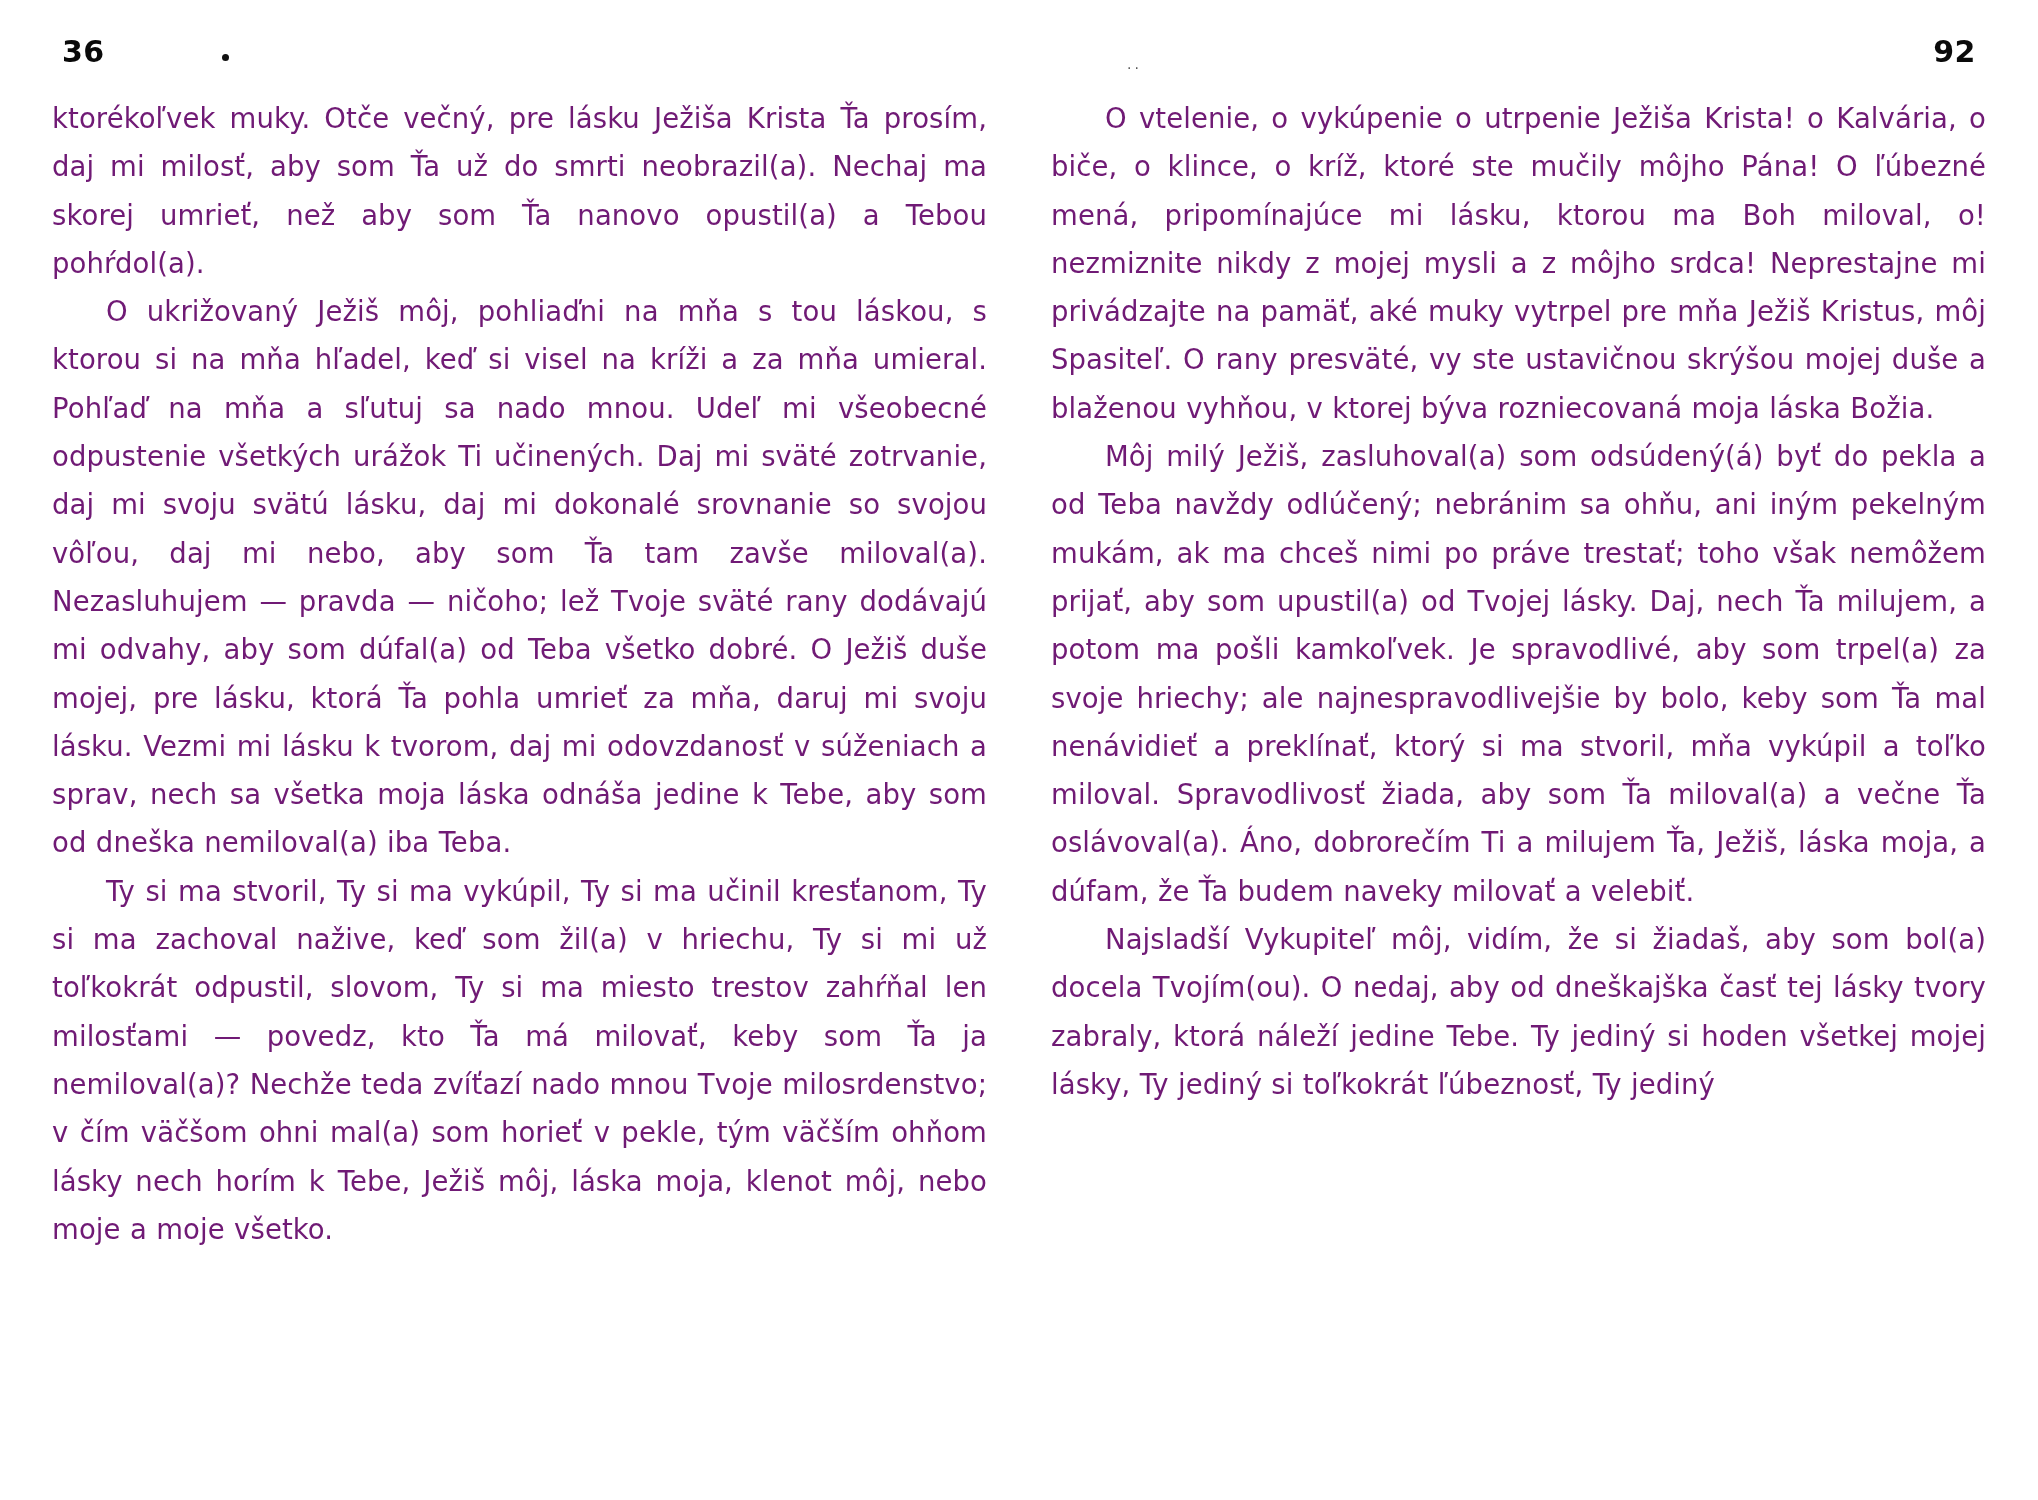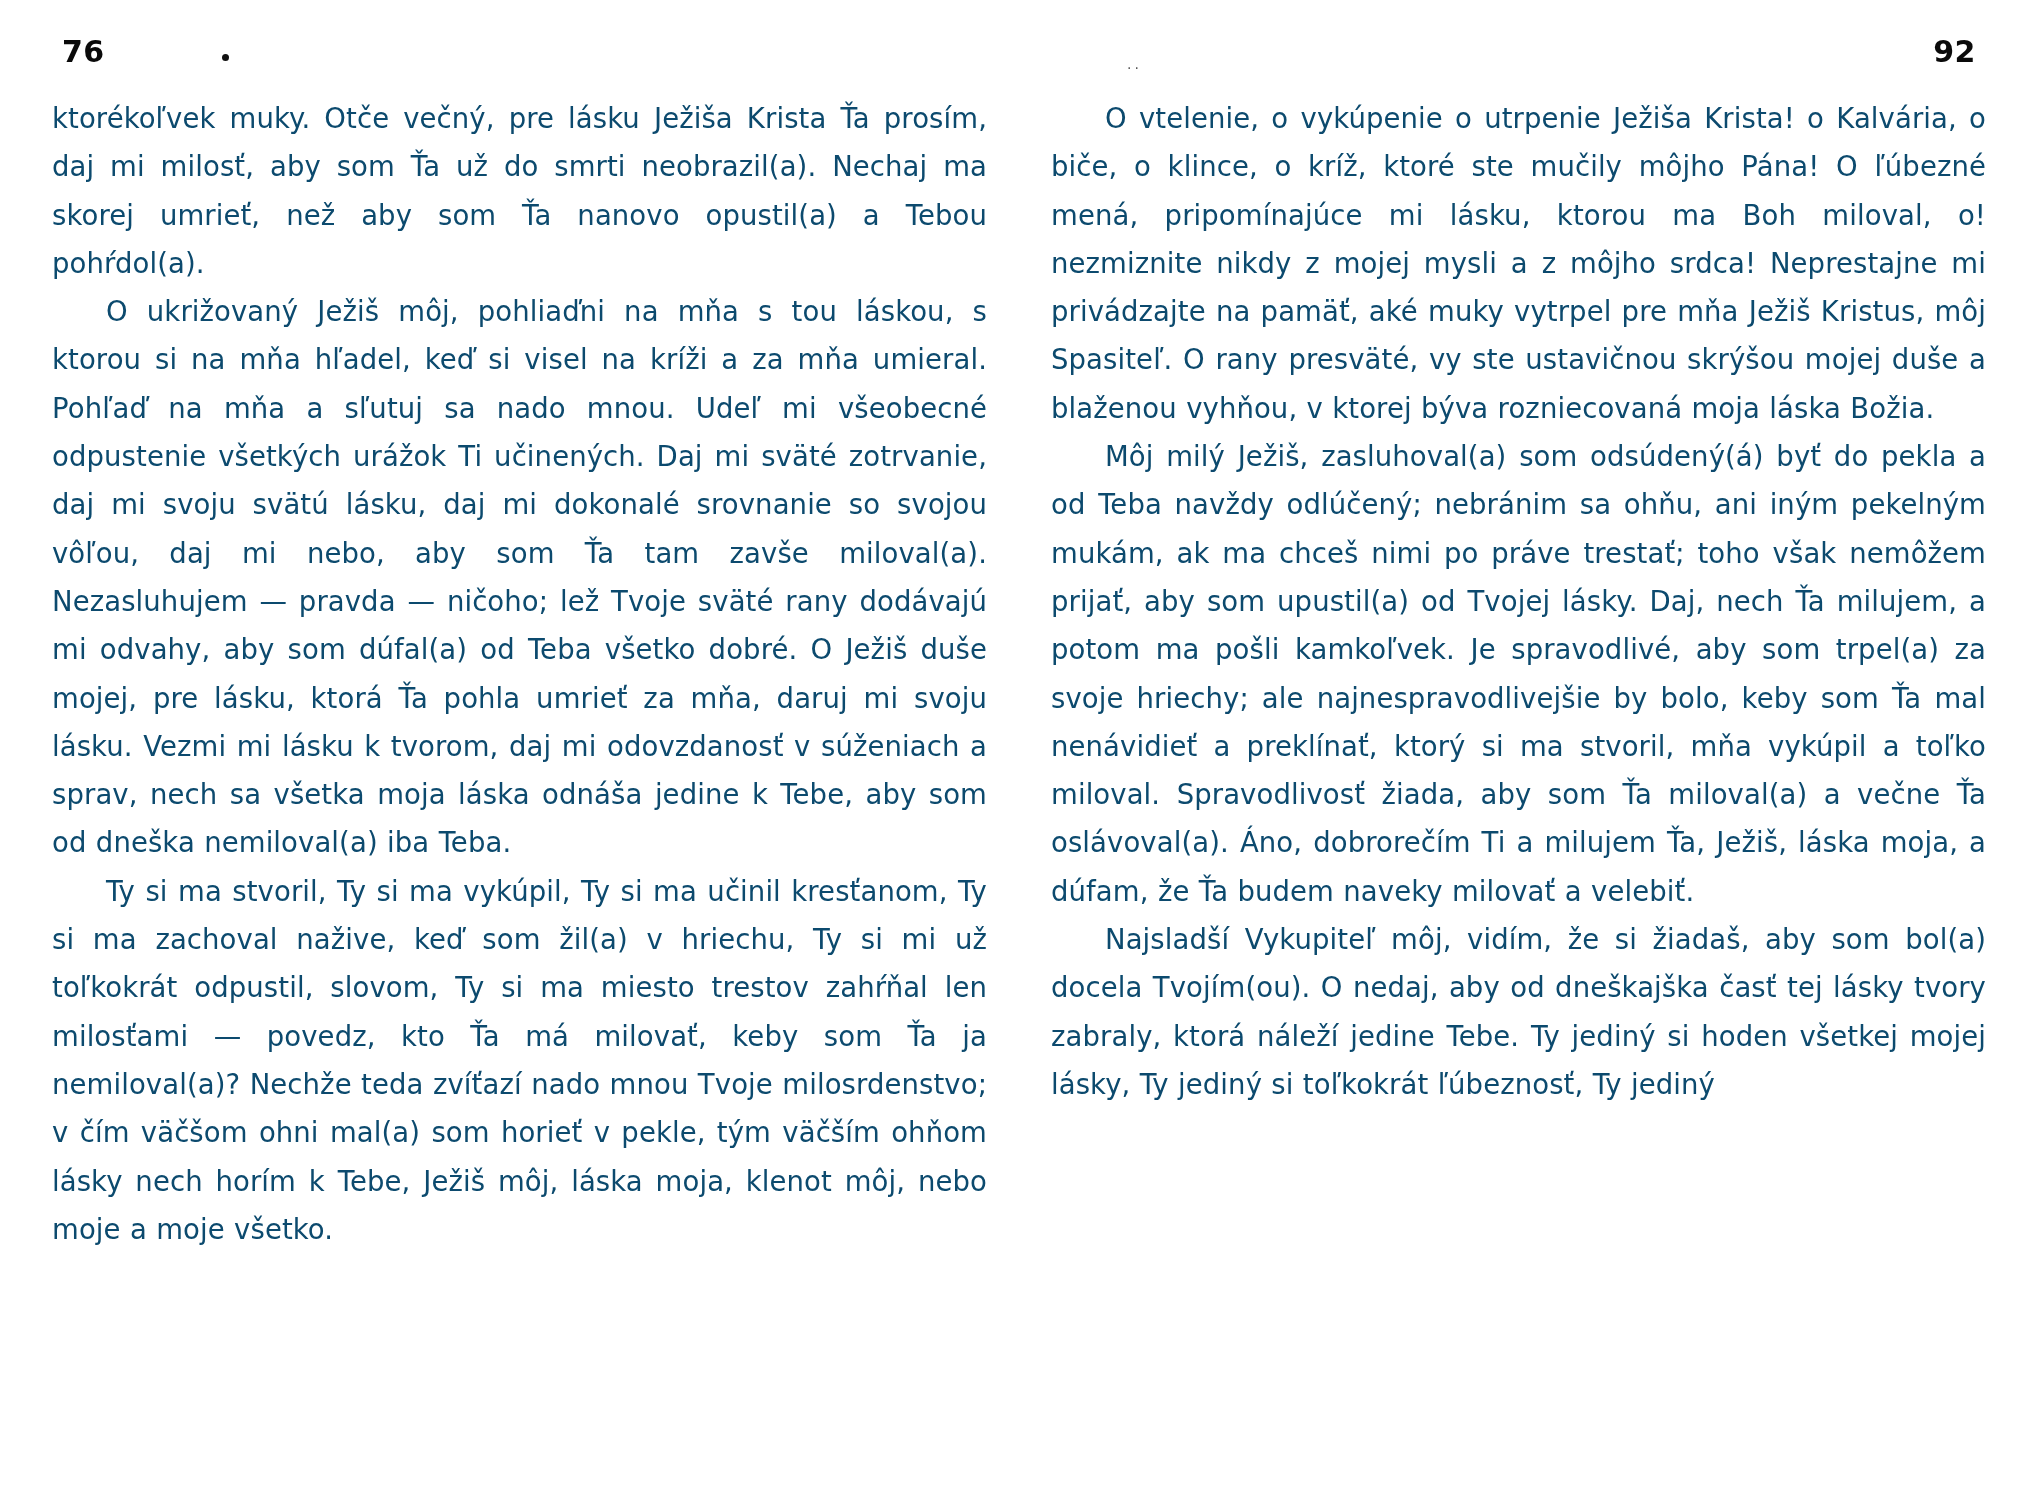--- a/index.html
+++ b/index.html
@@ -77,30 +77,30 @@
     letter-spacing: 0.1px;
     word-spacing: 0.5px;
     -webkit-hyphens: manual;
     hyphens: manual;
   }
   .col p.noindent {
     text-indent: 0;
   }
   
   .col p {
-    color: #0c4a6e;
+    color: #701a75;
   }
 </style>
 </head>
 <body>
 
 <div class="page">
 
   <div class="folio-row">
-    <div class="folio folio-left">76</div>
+    <div class="folio folio-left">36</div>
     <div class="folio-dot"></div>
     <div class="folio-dots">··</div>
     <div class="folio folio-right">92</div>
   </div>
 
   <div class="columns">
 
     <div class="col">
       <p class="noindent">ktorékoľvek muky. Otče večný, pre lásku Ježiša Krista Ťa prosím, daj mi milosť, aby som Ťa už do smrti neobrazil(a). Nechaj ma skorej umrieť, než aby som Ťa nanovo opustil(a) a Tebou pohŕdol(a).</p>
       <p>O ukrižovaný Ježiš môj, pohliaďni na mňa s tou láskou, s ktorou si na mňa hľadel, keď si visel na kríži a za mňa umieral. Pohľaď na mňa a sľutuj sa nado mnou. Udeľ mi všeobecné odpustenie všetkých urážok Ti učinených. Daj mi sväté zotrvanie, daj mi svoju svätú lásku, daj mi dokonalé srovnanie so svojou vôľou, daj mi nebo, aby som Ťa tam zavše miloval(a). Nezasluhujem — pravda — ničoho; lež Tvoje sväté rany dodávajú mi odvahy, aby som dúfal(a) od Teba všetko dobré. O Ježiš duše mojej, pre lásku, ktorá Ťa pohla umrieť za mňa, daruj mi svoju lásku. Vezmi mi lásku k tvorom, daj mi odovzdanosť v súženiach a sprav, nech sa všetka moja láska odnáša jedine k Tebe, aby som od dneška nemiloval(a) iba Teba.</p>

